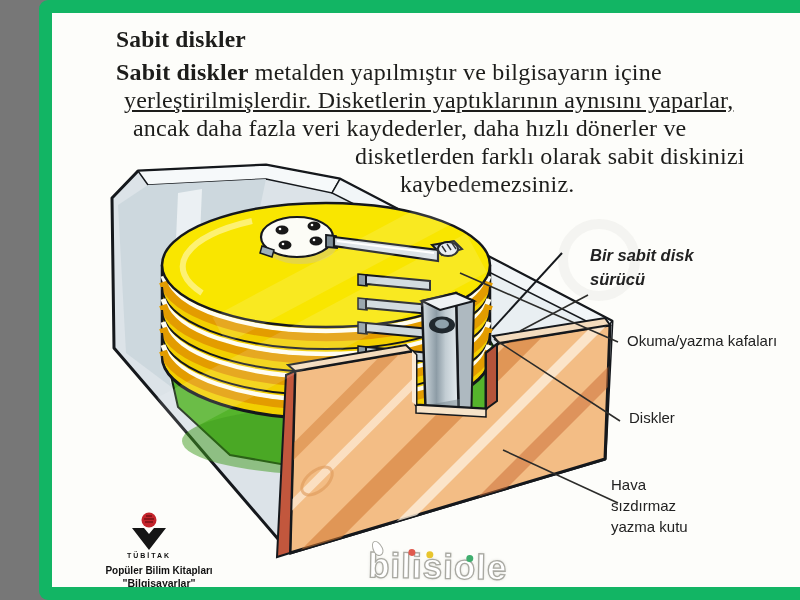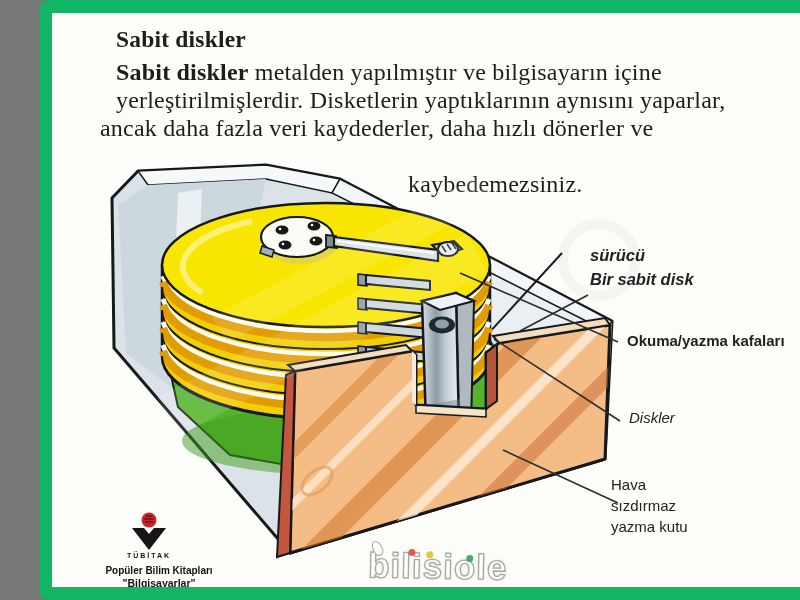--- a/index.html
+++ b/index.html
@@ -1,26 +1,26 @@
 <!DOCTYPE html>
 <html style="--border-green: #12b564; --page-bg: #fdfdfa; --ink: #1d1d1b; --floor-green: #55b42c; --platter-yellow: #f9e600; --platter-side: #f2cf00; --case-gray: #dce3e8; --metal-orange: #f3bd85; --stripe-orange: #d0772f; --logo-red: #c4242b;"><head>
 <meta charset="utf-8">
 <style>
   html,body{margin:0;padding:0;background:#777;}
   .page{position:relative;width:800px;height:600px;box-sizing:border-box;
     background:var(--page-bg,#fdfdfa);border:13px solid var(--border-green,#12b564);
     border-radius:9px;overflow:hidden;font-family:"Liberation Serif",serif;color:var(--ink,#1d1d1b);margin-left:39px;}
   .title{position:absolute;left:64px;top:13px;font-size:23.5px;font-weight:bold;letter-spacing:.2px;}
   .tline{position:absolute;font-size:24px;letter-spacing:.2px;white-space:nowrap;}
-  .t1{left:64px;top:46px;} .t2{left:64px;top:74px;} .t3{left:48px;top:102px;}
-  .t4{left:303px;top:130px;} .t5{left:356px;top:158px;}
+  .t1{left:64px;top:46px;} .t2{left:72px;top:74px;text-decoration:underline;} .t3{left:81px;top:102px;}
+  .t4{left:303px;top:130px;} .t5{left:348px;top:158px;}
   .lead{font-weight:bold;}
   .slabel{position:absolute;font-family:"Liberation Sans",sans-serif;font-size:15px;color:#222;white-space:nowrap;}
   .caption{left:538px;top:230px;font-size:16.5px;font-style:italic;font-weight:bold;line-height:24px;}
-  .lbl-heads{left:575px;top:319px;font-weight:bold;} .lbl-disks{left:577px;top:396px;font-style:italic;}
+  .lbl-heads{left:575px;top:319px;} .lbl-disks{left:577px;top:396px;}
   .lbl-case{left:559px;top:461px;line-height:21px;}
   .illus{position:absolute;left:30px;top:140px;width:545px;height:415px;}
   .overlay{position:absolute;left:0;top:0;width:800px;height:600px;pointer-events:none;}
   .ring{position:absolute;border-radius:50%;pointer-events:none;}
   .ring1{left:447px;top:146px;width:84px;height:84px;border:12px solid #ececе7;border-color:#ececE7;opacity:.6;}
   .ring2{left:506px;top:206px;width:62px;height:62px;border:10px solid #ececE7;opacity:.5;}
   .sheen{position:absolute;background:rgba(255,255,255,.13);pointer-events:none;}
   .sh1{left:95px;top:300px;width:350px;height:44px;transform:rotate(-28deg);}
   .sh2{left:150px;top:232px;width:300px;height:30px;transform:rotate(-28deg);}
   .footer{position:absolute;font-family:"Liberation Sans",sans-serif;color:#111;}
@@ -44,20 +44,21 @@
 
 <div class="page">
 
   <div class="ring ring1"></div>
   <div class="ring ring2"></div>
 
   <div class="title">Sabit diskler</div>
   <div class="tline t1"><span class="lead">Sabit diskler</span><span> metalden yapılmıştır ve bilgisayarın içine</span></div>
   <div class="tline t2">yerleştirilmişlerdir. Disketlerin yaptıklarının aynısını yaparlar,</div>
   <div class="tline t3">ancak daha fazla veri kaydederler, daha hızlı dönerler ve</div>
+  <div class="tline t4">disketlerden farklı olarak sabit diskinizi</div>
   <div class="tline t5">kaybedemezsiniz.</div>
 
   <svg class="illus" viewBox="0 0 545 415">
     <defs>
       <linearGradient id="tg" x1="0" y1="0" x2="1" y2="0">
         <stop offset="0" stop-color="#d6dfe4"></stop>
           <stop offset=".38" stop-color="#8d9ca6"></stop>
         <stop offset=".62" stop-color="#c2cdd3"></stop>
           <stop offset="1" stop-color="#eaf0f3"></stop>
       </linearGradient>
@@ -168,22 +169,22 @@
   <svg class="overlay" viewBox="0 0 800 600">
     <g stroke="#2c2c2a" stroke-width="1.6">
       <line x1="536" y1="282" x2="468" y2="318"></line>
       <line x1="566" y1="329" x2="408" y2="260"></line>
       <line x1="568" y1="408" x2="442" y2="326"></line>
       <line x1="566" y1="490" x2="451" y2="437"></line>
     </g>
   </svg>
 
   <div class="slabel caption">
+    <div>Bir sabit disk</div>
     <div>sürücü</div>
-    <div>Bir sabit disk</div>
   </div>
   <div class="slabel lbl-heads">Okuma/yazma kafaları</div>
   <div class="slabel lbl-disks">Diskler</div>
   <div class="slabel lbl-case">
     <div>Hava</div>
     <div>sızdırmaz</div>
     <div>yazma kutu</div>
   </div>
 
   <svg class="logo-svg" viewBox="0 0 36 40">

